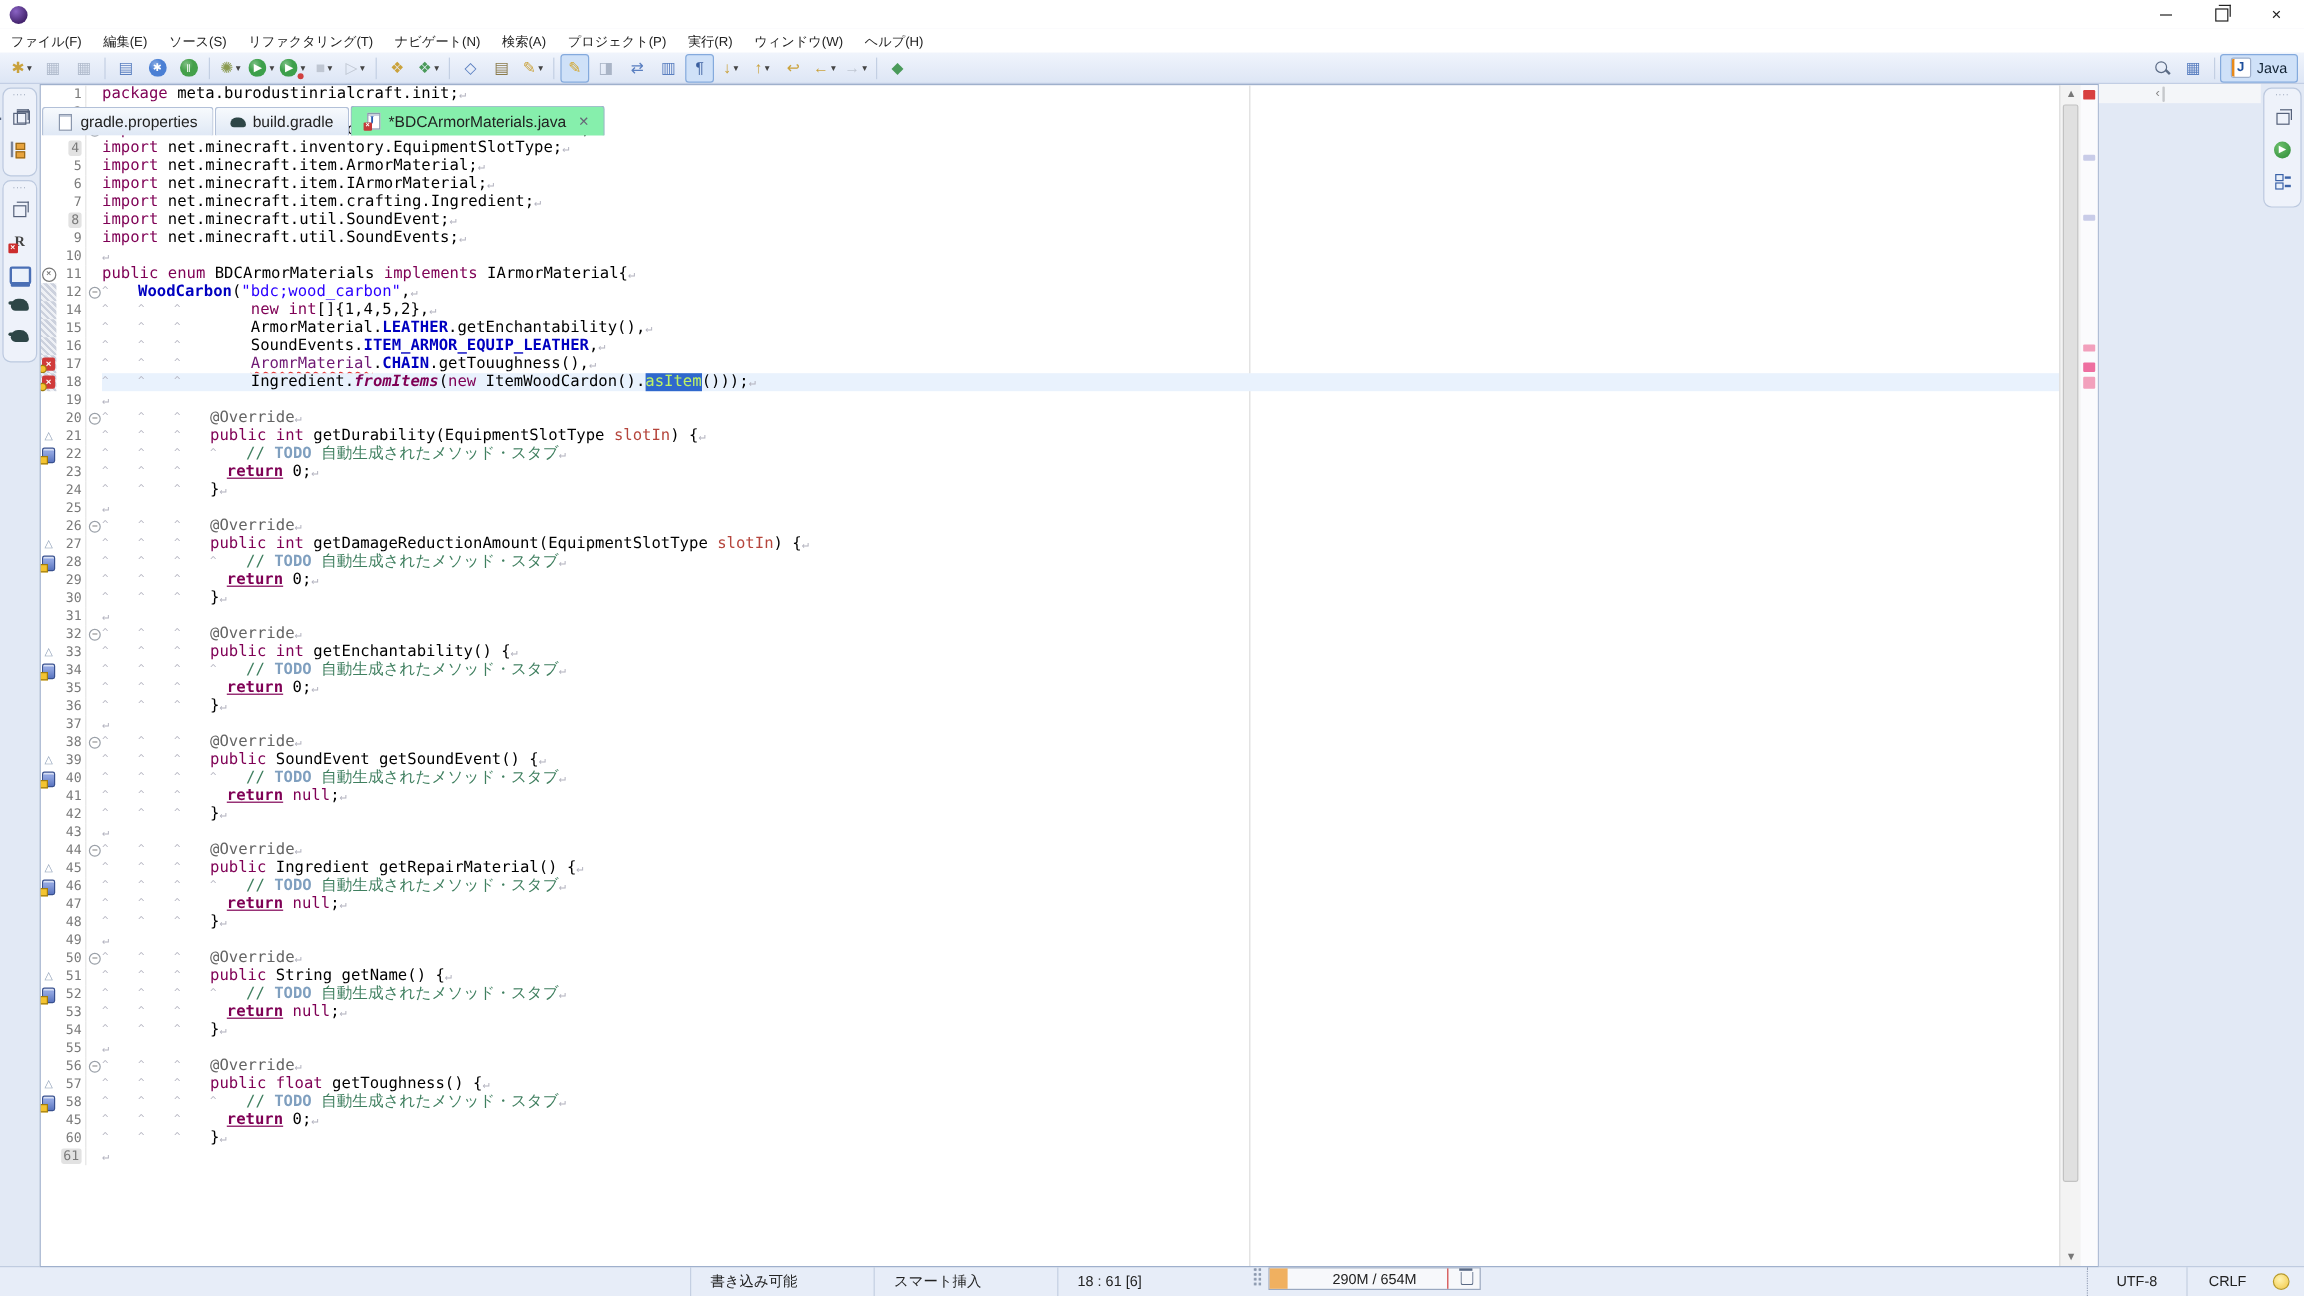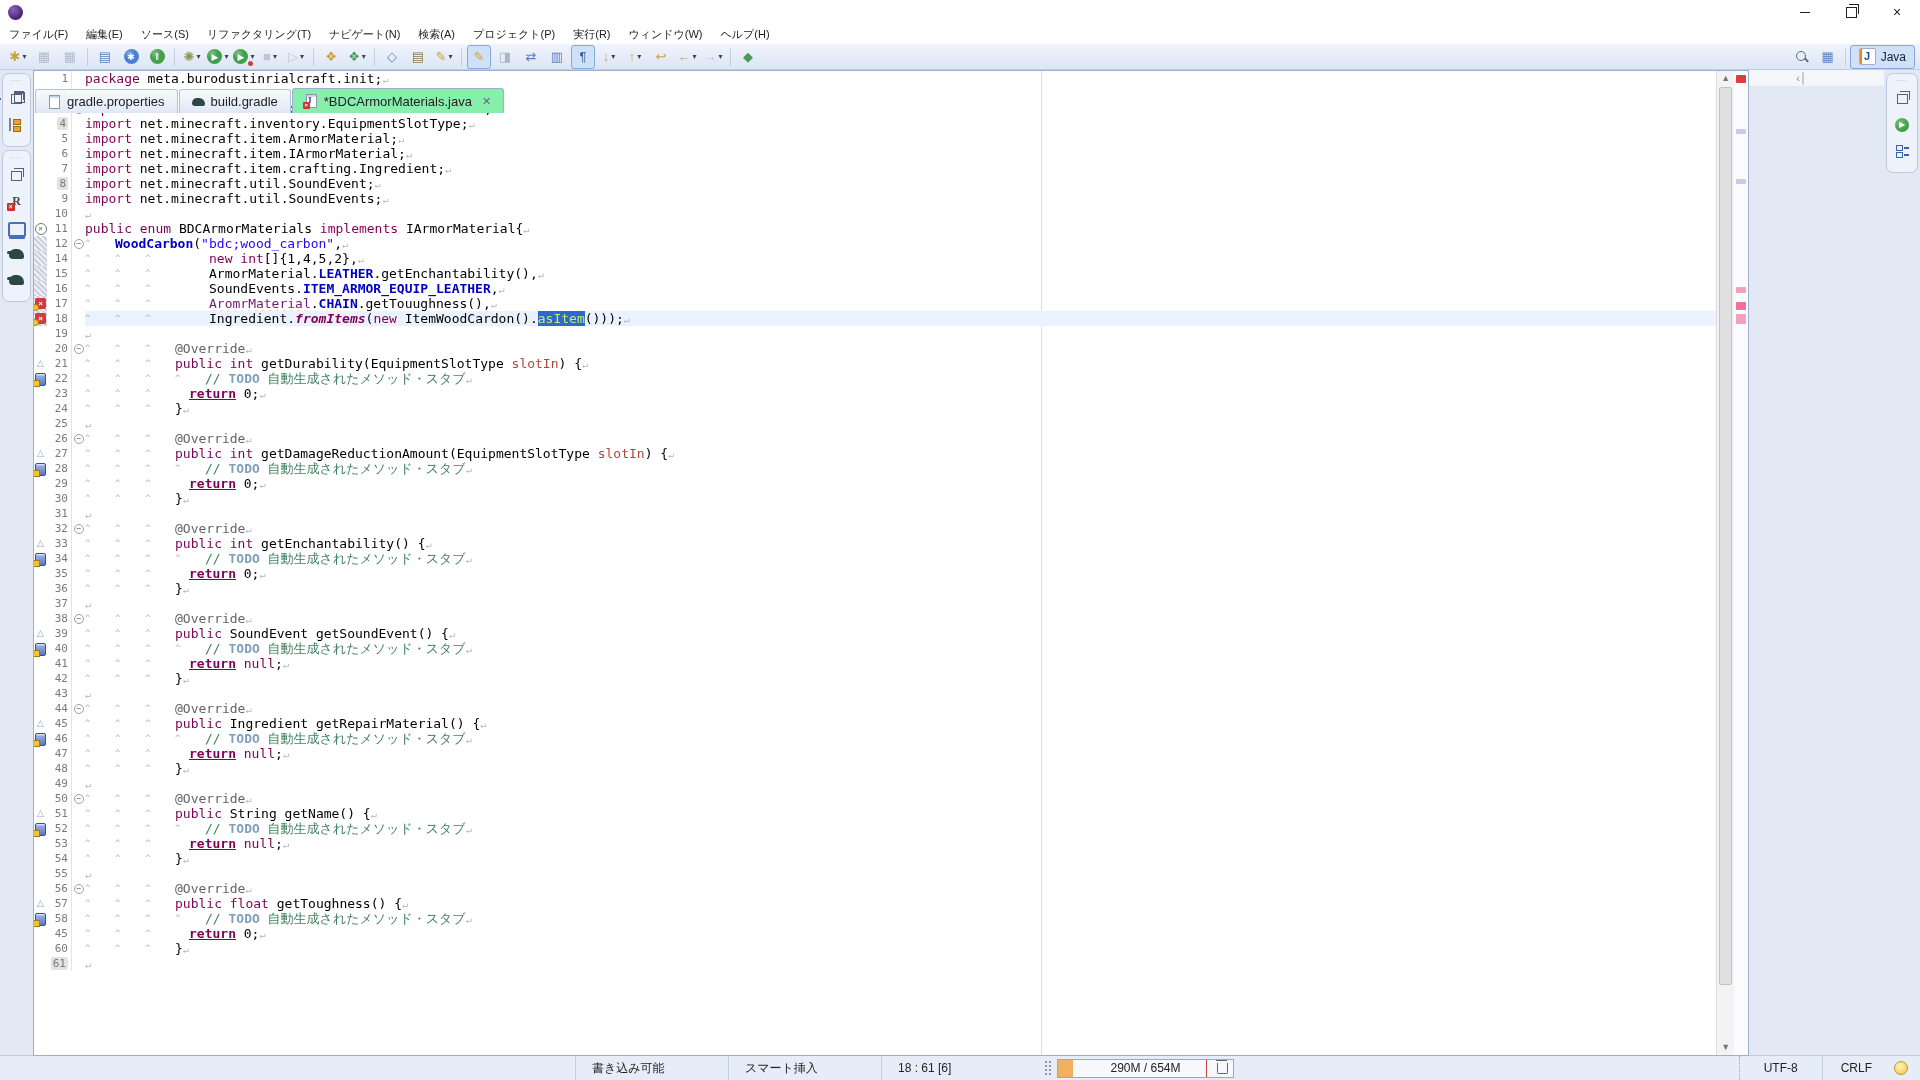--- a/index.html
+++ b/index.html
@@ -141,21 +141,21 @@
   .sarr.down{bottom:0}
   .vthumb{position:absolute;left:2px;right:2px;top:16px;bottom:70px;background:#e0e0e0;
           border:1px solid #c2c2c2;border-radius:2px}
   .overview{width:14px;flex:none;background:#fbfbfd;position:relative}
   .ovm{position:absolute;left:2px;right:2px;border-radius:1px}
   .hscroll{height:16px;flex:none;background:#f4f6f9;display:flex;align-items:center;padding-left:47px;box-sizing:border-box}
   .hs-arr{color:#888;font-size:11px;margin-right:2px}
   .hthumb{height:11px;flex:1;margin-right:80px;background:#e4e6ea;border:1px solid #c6c8cc;border-radius:2px}
   
   .statusbar{position:absolute;left:0;right:0;bottom:0;height:24px;background:#e7edf8;
-             border-top:1px solid #c0cce0;display:flex;align-items:center;font-size:12px;color:#222}
+             border-top:1px solid #c0cce0;display:flex;align-items:flex-start;font-size:12px;color:#222}
   .sb-spacer{width:575px;flex:none}
   .sb-cell{height:100%;display:flex;align-items:center;padding:0 16px;border-left:1px solid #c4cfe2;min-width:120px}
   .sb-dots{width:7px;height:16px;margin:0 6px 0 10px;
            background-image:radial-gradient(#8a97ad 1px,transparent 1.4px);background-size:4px 4px}
   .heap{width:175px;height:17px;border:1px solid #9aa8c0;background:#f7f8fb;position:relative;
         display:flex;align-items:center;justify-content:center;font-size:12px}
   .heap-used{position:absolute;left:0;top:0;bottom:0;width:15px;background:#f0b060}
   .heap-max{position:absolute;right:26px;top:0;bottom:0;width:1px;background:#d04040}
   .trash{position:absolute;right:5px;top:3px;width:9px;height:10px;border:1px solid #5a6a85;border-top:none;border-radius:0 0 2px 2px}
   .trash:before{content:"";position:absolute;left:-2px;top:-3px;width:11px;height:1.6px;background:#5a6a85}

